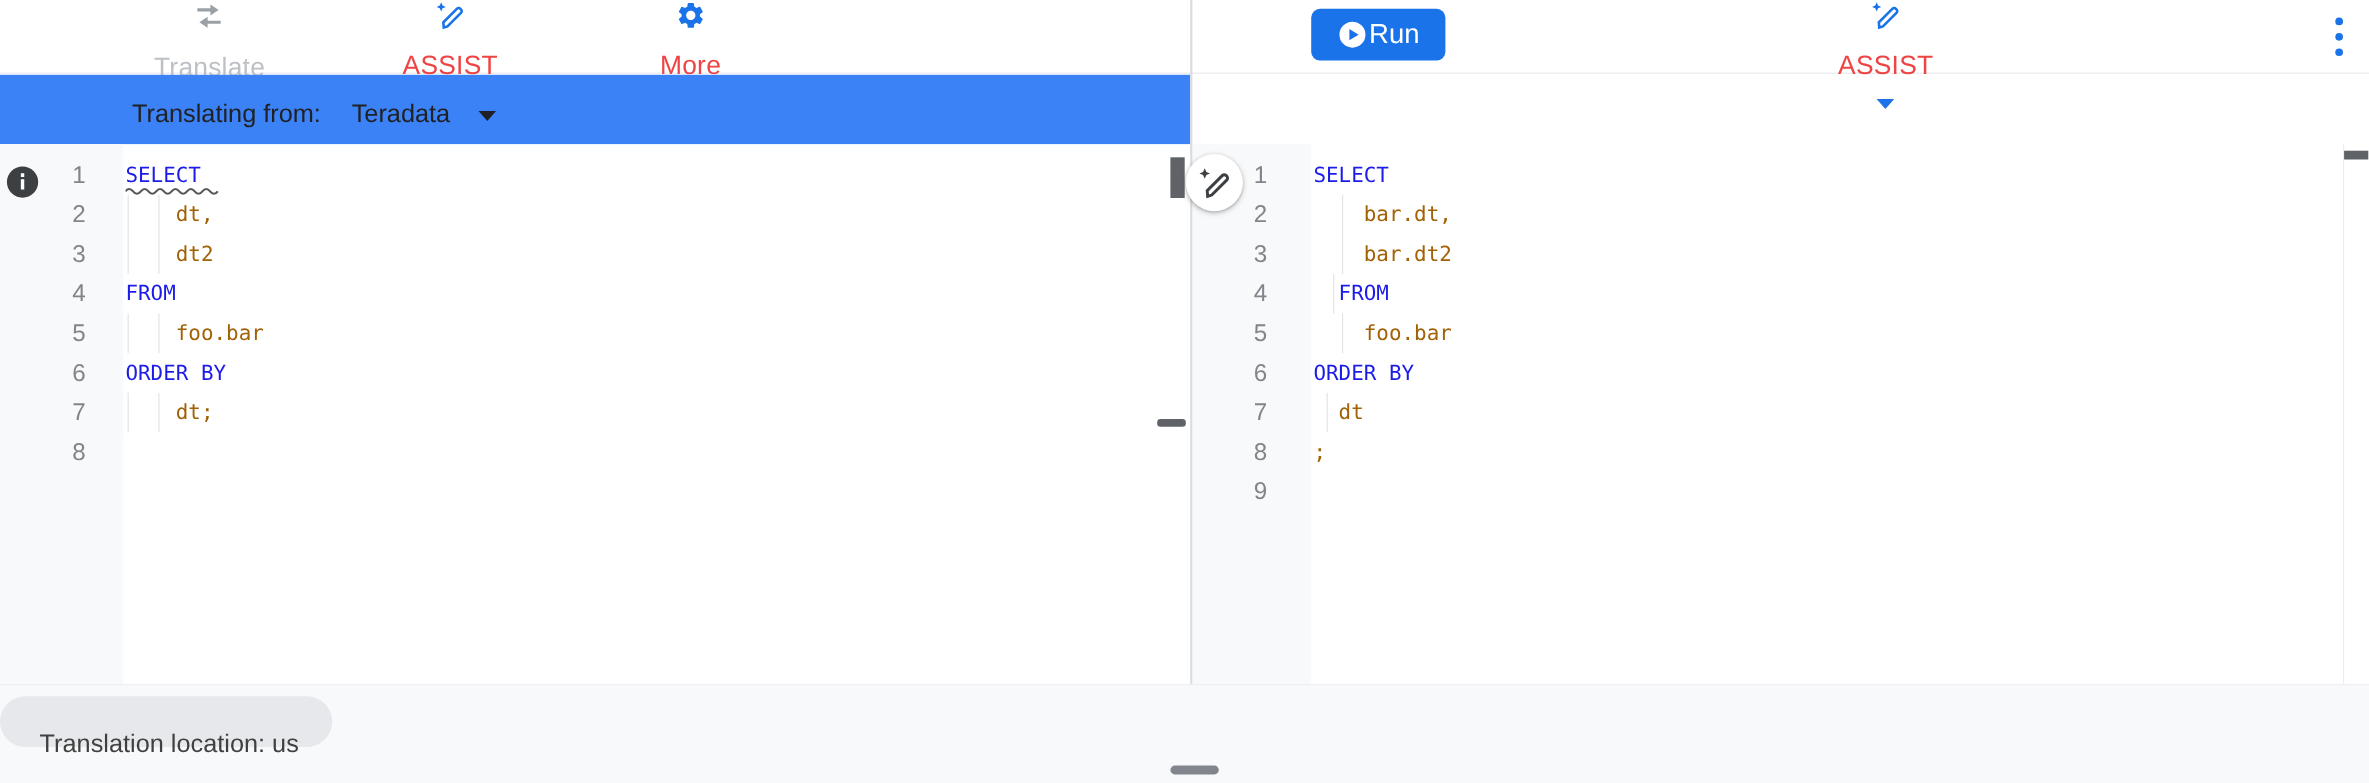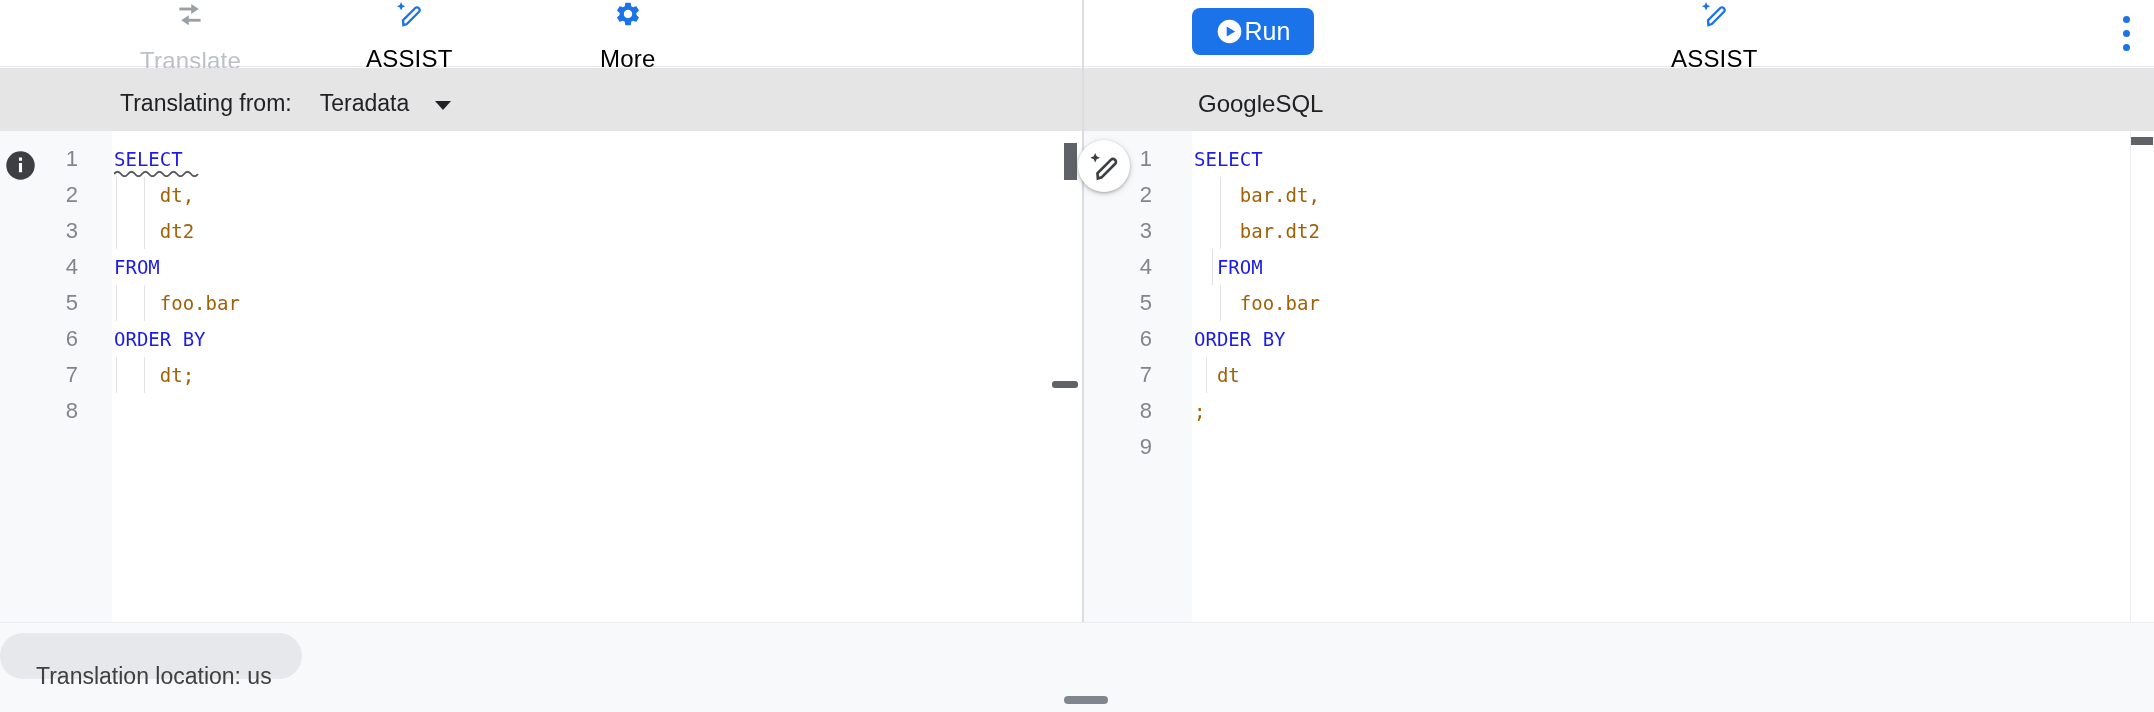--- a/index.html
+++ b/index.html
@@ -2,31 +2,31 @@
 <html><head>
 <meta charset="utf-8">
 <style>
   html,body{margin:0;padding:0;}
   body{font-family:"Liberation Sans","DejaVu Sans",sans-serif;background:#fff;}
   .screen{position:relative;width:2154px;height:712px;overflow:hidden;background:#fff;}
 
   
   .toolbar{position:absolute;left:0;top:0;width:2154px;height:67px;background:#fff;border-bottom:1px solid #e6e9ed;box-sizing:border-box;}
   .tb-item{position:absolute;top:0;height:67px;display:flex;align-items:center;gap:13px;cursor:pointer;flex-direction:column;}
-  .tb-label{font-size:24px;font-weight:500;color:#000000;letter-spacing:.2px;}
+  .tb-label{font-size:24px;font-weight:500;color:#ef4444;letter-spacing:.2px;}
   .tb-label.disabled{color:#bdc1c6;font-weight:400;}
   .caret{width:0;height:0;border-left:8px solid transparent;border-right:8px solid transparent;border-top:9px solid currentColor;margin-top:3px;}
   .blue{color:#1a73e8;}
   .run-btn{position:absolute;left:1192px;top:8px;width:122px;height:47px;border-radius:8px;background:#1a73e8;display:flex;align-items:center;justify-content:center;gap:2px;border:none;cursor:pointer;}
   .run-btn span{color:#fff;font-size:25px;font-weight:500;}
   .kebab{position:absolute;left:2106px;top:0;height:67px;width:40px;display:flex;flex-direction:column;align-items:center;justify-content:center;gap:7px;cursor:pointer;}
   .kebab i{width:7px;height:7px;border-radius:50%;background:#1a73e8;}
 
   
-  .pane-header{position:absolute;top:68px;height:72px;background:#e5e5e5;border-bottom:1px solid #e1e4e8;box-sizing:border-box;}
+  .pane-header{position:absolute;top:68px;height:72px;background:#3b82f6;border-bottom:1px solid #e1e4e8;box-sizing:border-box;}
   .ph-left{left:0;width:1082px;}
   .ph-right{left:1084px;width:1070px;}
   .ph-row{display:flex;align-items:center;height:100%;}
   .ph-text{font-size:23px;color:#202124;}
   .dialect{display:flex;align-items:center;gap:26px;margin-left:28px;cursor:pointer;}
   .dialect .caret{border-top-color:#202124;border-left-width:8px;border-right-width:8px;}
   .gsql-title{font-size:24px;color:#202124;margin-left:114px;}
   .check-wrap{position:absolute;left:997px;top:88px;}
 
   
@@ -146,25 +146,20 @@
       </span>
     </div>
     <span class="check-wrap">
       <svg width="30" height="30" viewBox="0 0 24 24">
         <circle cx="12" cy="12" r="11" fill="#1e8e3e"></circle>
         <path d="M6.8 12.4 L10.2 15.8 L17.2 8.8" stroke="#fff" stroke-width="2.6" fill="none" stroke-linecap="round" stroke-linejoin="round"></path>
       </svg>
     </span>
   </div>
 
-  <div class="pane-header ph-right">
-    <div class="ph-row">
-      <span class="gsql-title">GoogleSQL</span>
-    </div>
-  </div>
 
   <div class="editor editor-left">
     <div class="gutter"></div>
     <span class="info-badge">
       <svg width="31" height="31" viewBox="0 0 24 24">
         <circle cx="12" cy="12" r="11" fill="#3c4043"></circle>
         <path d="M10.8 10h2.4v7.2h-2.4z M10.8 5.8h2.4v2.6h-2.4z" fill="#fff"></path>
       </svg>
     </span>
     <div class="lines">

